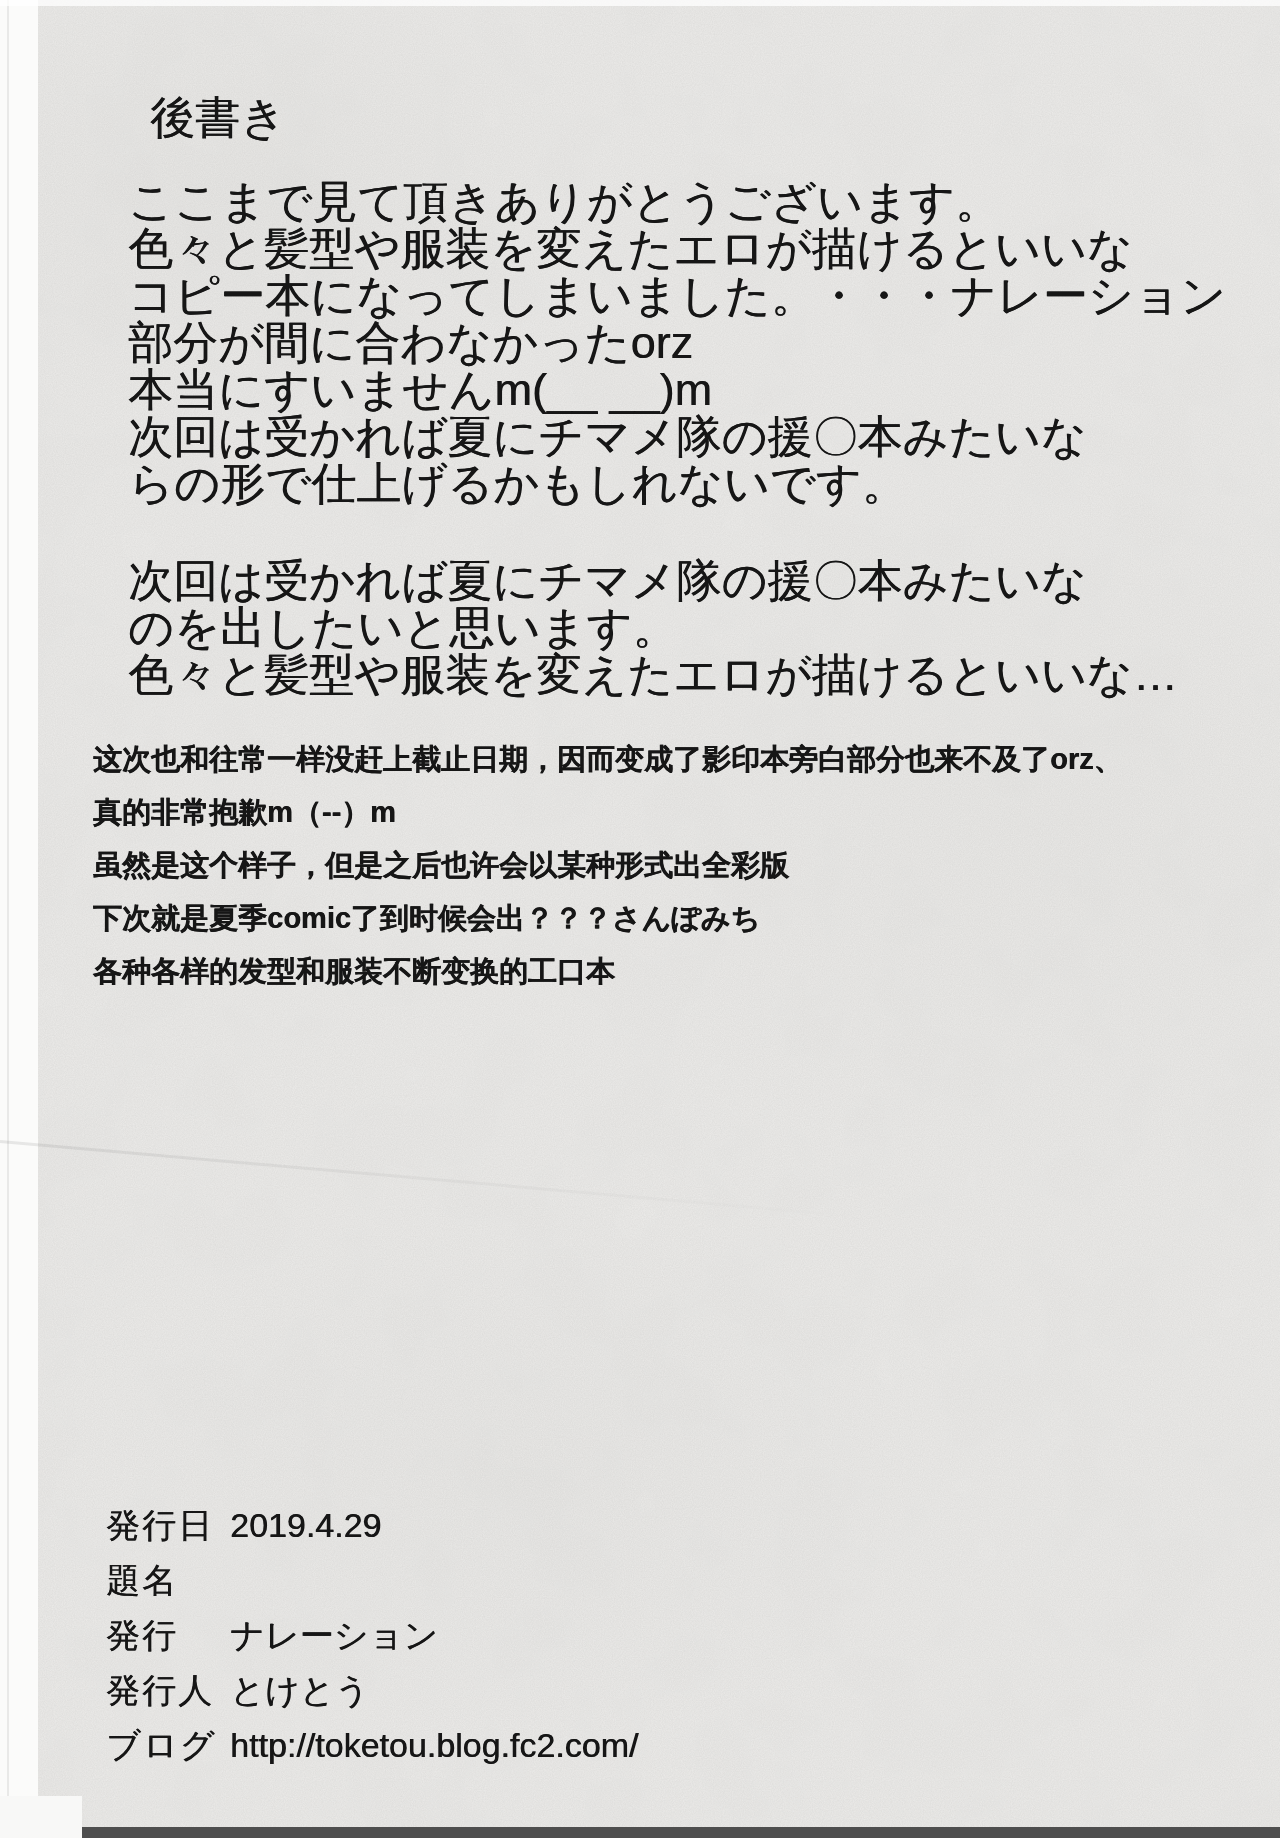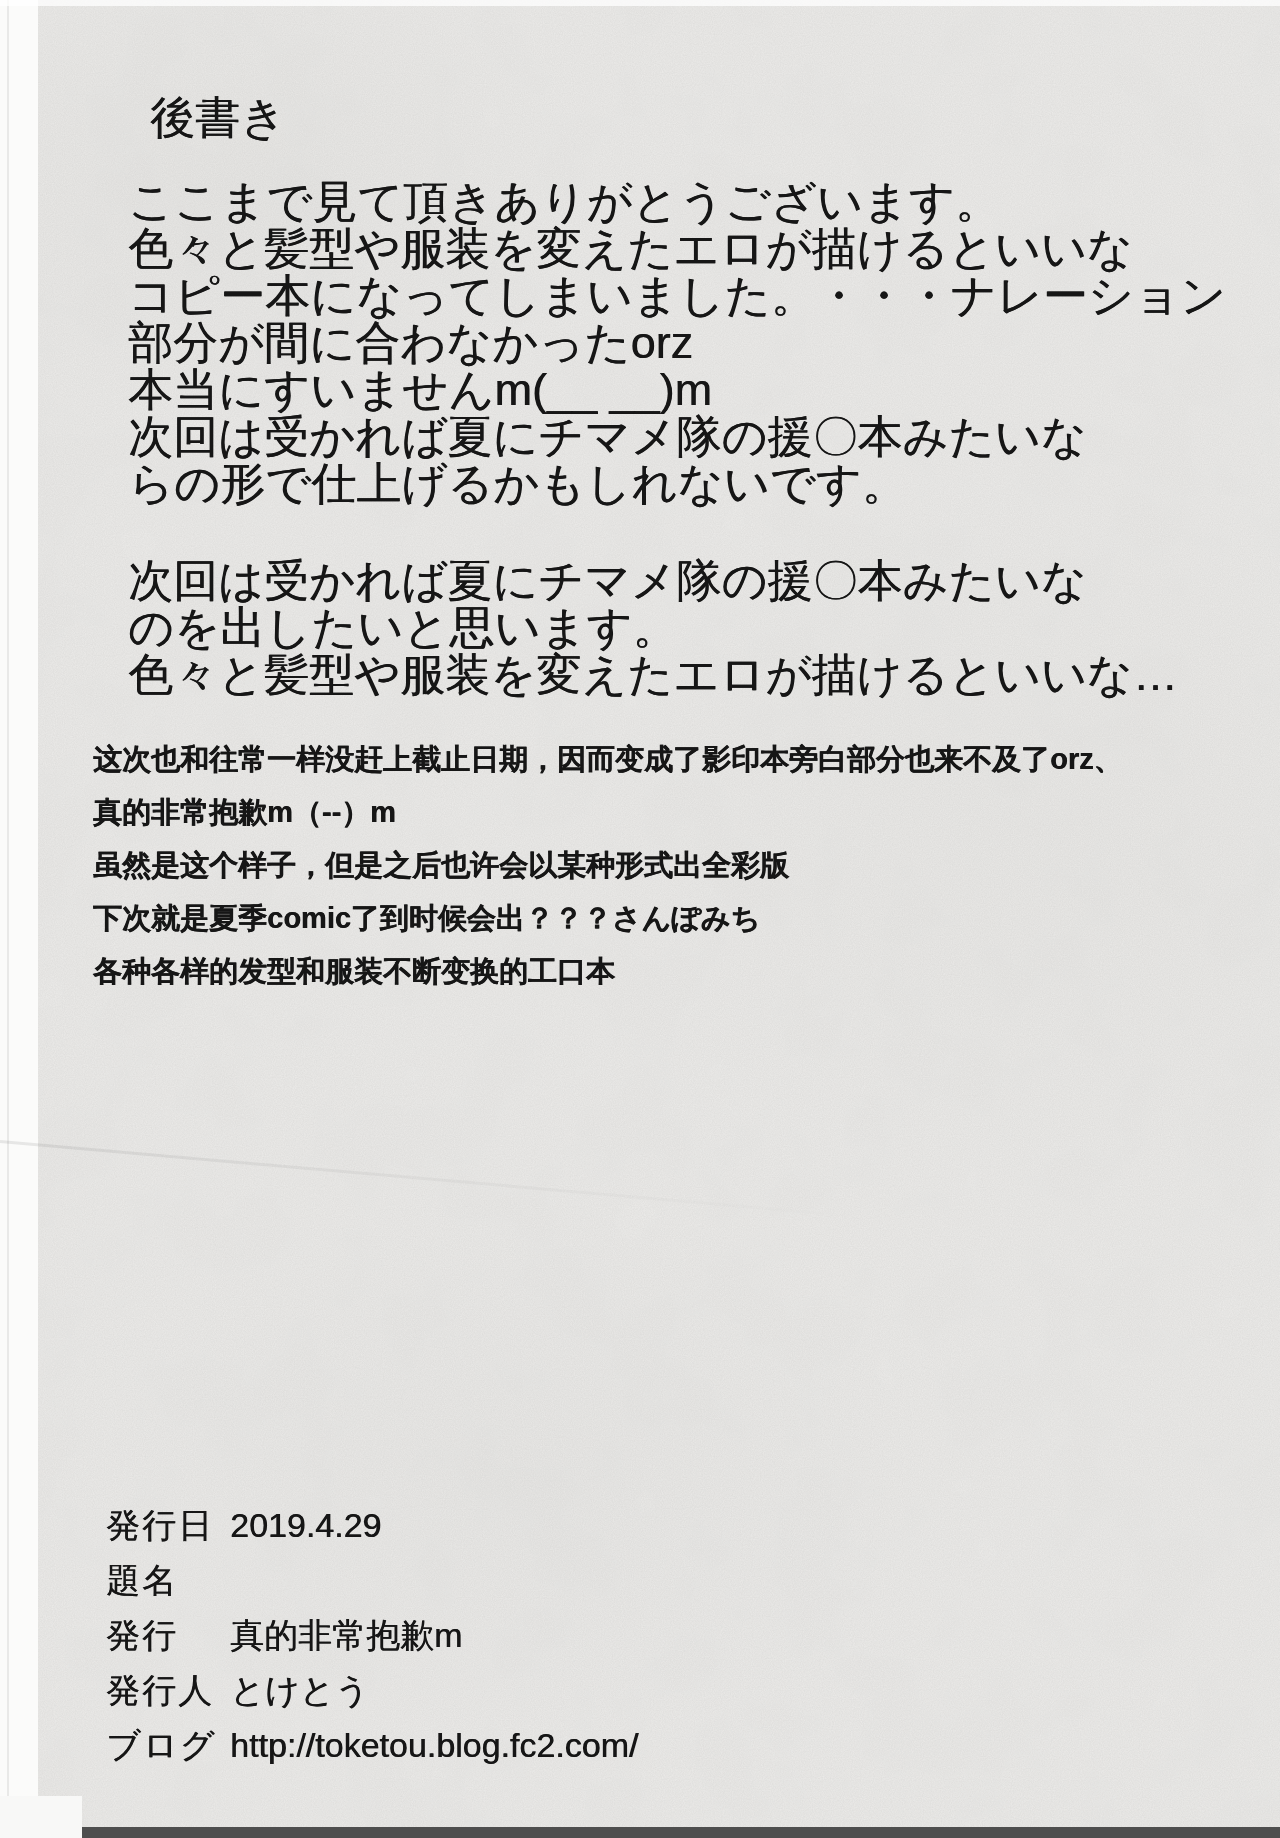--- a/index.html
+++ b/index.html
@@ -172,21 +172,21 @@
   <div class="colophon">
     <div class="col-row">
       <div class="col-label">発行日</div>
       <div class="col-value">2019.4.29</div>
     </div>
     <div class="col-row">
       <div class="col-label">題名</div>
     </div>
     <div class="col-row">
       <div class="col-label">発行</div>
-      <div class="col-value">真的非常抱歉m</div>
+      <div class="col-value">ナレーション</div>
     </div>
     <div class="col-row">
       <div class="col-label">発行人</div>
       <div class="col-value">とけとう</div>
     </div>
     <div class="col-row">
       <div class="col-label">ブログ</div>
       <div class="col-value">http://toketou.blog.fc2.com/</div>
     </div>
   </div>

